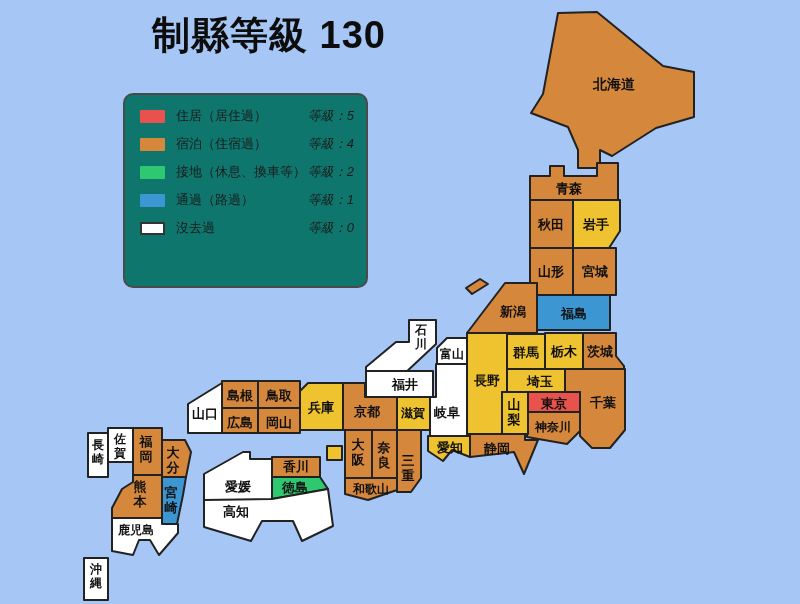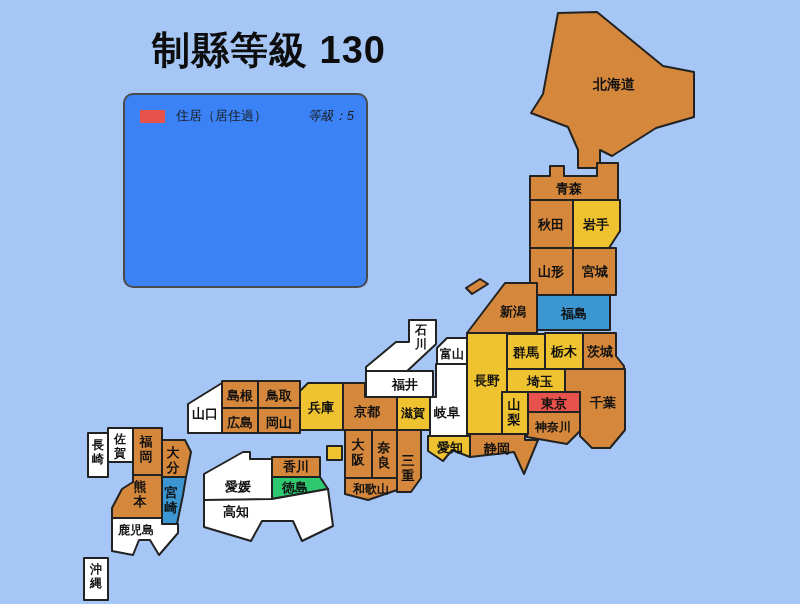--- a/index.html
+++ b/index.html
@@ -1,21 +1,21 @@
 <!DOCTYPE html>
 <html><head>
 <meta charset="utf-8">
 <style>
   html,body{margin:0;padding:0;width:800px;height:604px;overflow:hidden;
     font-family:"Liberation Sans","DejaVu Sans",sans-serif;}
   body{position:relative;background:#a6c6f5;}
-  .title{position:absolute;left:152px;top:25px;font-size:38px;font-weight:bold;
+  .title{position:absolute;left:152px;top:10px;font-size:38px;font-weight:bold;
     color:#0d0d0d;letter-spacing:1px;white-space:nowrap;}
   .legend{position:absolute;left:123px;top:93px;width:245px;height:195px;
-    background:#3b82f6;border:2px solid #4a4a4a;border-radius:10px;
+    background:#0f766e;border:2px solid #4a4a4a;border-radius:10px;
     box-sizing:border-box;padding:7px 12px 0 15px;}
   .legend-row{display:flex;align-items:center;height:28px;}
   .swatch{width:25px;height:13px;flex:0 0 25px;border-radius:1px;}
   .swatch.lv0{border:2px solid #333;box-sizing:border-box;background:#fff;}
   .legend-label{margin-left:11px;font-size:13px;color:#1a1a1a;white-space:nowrap;}
   .legend-grade{margin-left:auto;font-size:13px;color:#1a1a1a;white-space:nowrap;font-style:italic;}
   #map{position:absolute;left:0;top:0;}
   .pref{stroke:#222222;stroke-width:2;stroke-linejoin:round;}
   .plabel{font-weight:bold;fill:#101010;text-anchor:middle;
     font-family:"Liberation Sans","DejaVu Sans",sans-serif;}
@@ -23,20 +23,40 @@
 </head>
 <body>
 
 <div class="title">制縣等級 130</div>
 
 <div class="legend" id="legend">
     <div class="legend-row">
       <span class="swatch" style="background: rgb(232, 82, 76);"></span>
       <span class="legend-label">住居（居住過）</span>
       <span class="legend-grade">等級：5</span>
+    </div>
+    <div class="legend-row">
+      <span class="swatch" style="background: rgb(213, 136, 60);"></span>
+      <span class="legend-label">宿泊（住宿過）</span>
+      <span class="legend-grade">等級：4</span>
+    </div>
+    <div class="legend-row">
+      <span class="swatch" style="background: rgb(46, 200, 113);"></span>
+      <span class="legend-label">接地（休息、換車等）</span>
+      <span class="legend-grade">等級：2</span>
+    </div>
+    <div class="legend-row">
+      <span class="swatch" style="background: rgb(60, 150, 210);"></span>
+      <span class="legend-label">通過（路過）</span>
+      <span class="legend-grade">等級：1</span>
+    </div>
+    <div class="legend-row">
+      <span class="swatch lv0"></span>
+      <span class="legend-label">沒去過</span>
+      <span class="legend-grade">等級：0</span>
     </div>
   </div>
 
 <svg id="map" width="800" height="604" viewBox="0 0 800 604" xmlns="http://www.w3.org/2000/svg">
     <polygon points="558,13 597,12 663,66 694,72 694,117 656,128 612,156 600,150 600,168 578,168 578,150 568,127 531,113 543,94" fill="#d5883c" class="pref"></polygon>
     <polygon points="530,176 550,176 550,166 564,166 564,176 597,176 597,163 618,163 618,200 530,200" fill="#d5883c" class="pref"></polygon>
     <polygon points="530,200 573,200 573,248 530,248" fill="#d5883c" class="pref"></polygon>
     <polygon points="573,200 620,200 620,231 609,248 573,248" fill="#efc32f" class="pref"></polygon>
     <polygon points="530,248 573,248 573,295 530,295" fill="#d5883c" class="pref"></polygon>
     <polygon points="573,248 616,248 616,295 573,295" fill="#d5883c" class="pref"></polygon>

